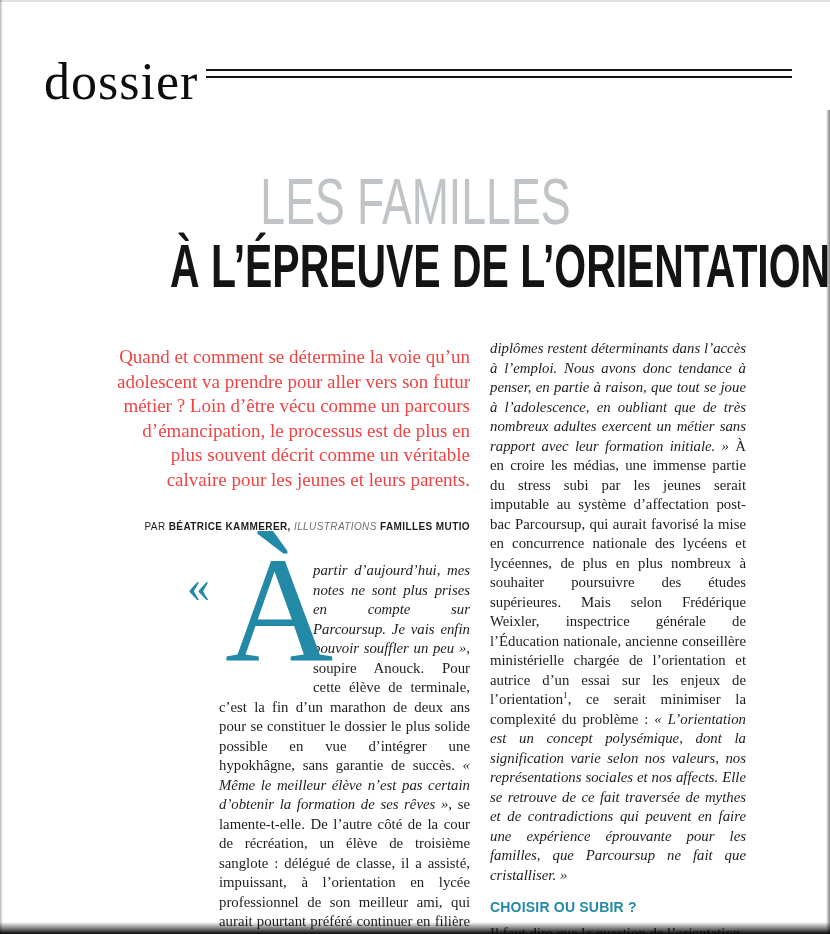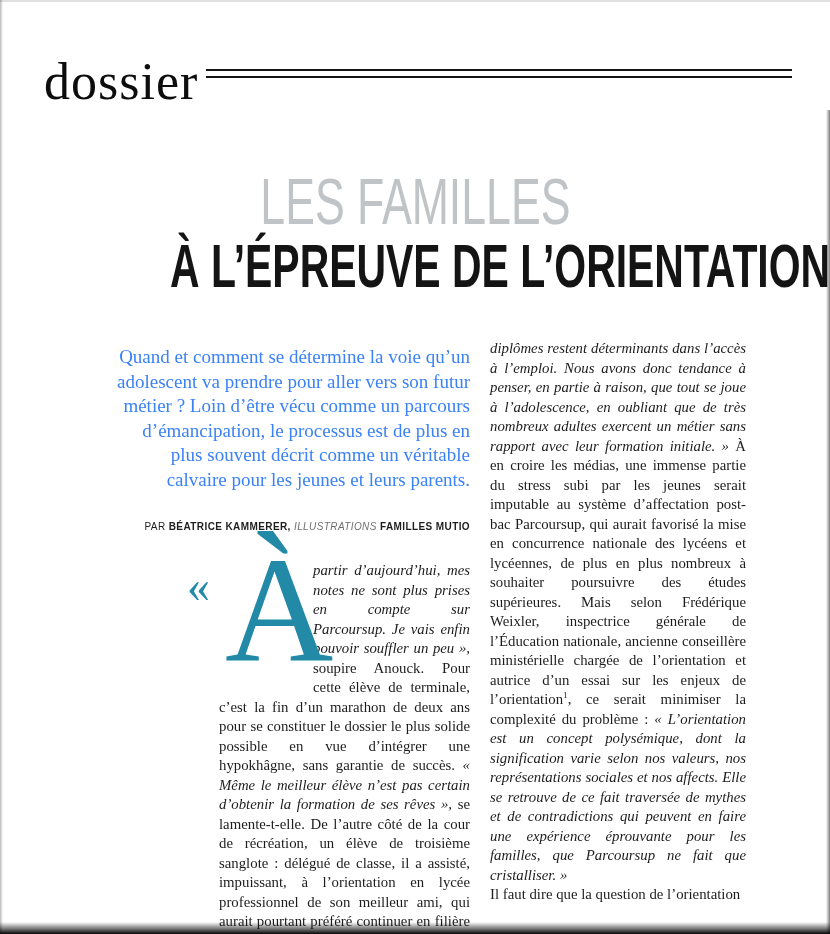--- a/index.html
+++ b/index.html
@@ -33,21 +33,21 @@
   .hl2 .hl-inner {
     display:inline-block; white-space:nowrap;
     font-family:"Liberation Sans", sans-serif; font-weight:700;
     font-size:62px; color:#141414;
     transform:scale(0.66,1.0); transform-origin:center; letter-spacing:0px;
   }
 
   
   .standfirst {
     position:absolute; left:114px; top:345px; width:356px;
-    text-align:right; color:#3b82f6;
+    text-align:right; color:#ef4444;
     font-family:"Liberation Serif", serif; font-size:19px; line-height:24.5px;
   }
 
   
   .byline {
     position:absolute; left:114px; top:521px; width:356px; text-align:right;
     font-family:"Liberation Sans", sans-serif; font-size:10px;
     letter-spacing:0.4px; color:#1e1e1e; white-space:nowrap;
   }
   .by-bold { font-weight:700; }
@@ -129,20 +129,21 @@
           <span class="dq">«</span>
           <span class="dl">À</span>
         </span><span class="it">partir d’aujourd’hui, mes notes ne sont plus prises en compte sur Parcoursup. Je vais enfin pouvoir souffler un peu »,</span><span> soupire Anouck. Pour cette élève de terminale, c’est la fin d’un marathon de deux ans pour se constituer le dossier le plus solide possible en vue d’intégrer une hypokhâgne, sans garantie de succès. </span><span class="it">« Même le meilleur élève n’est pas certain d’obtenir la formation de ses rêves »,</span><span> se lamente-t-elle. De l’autre côté de la cour de récréation, un élève de troisième sanglote : délégué de classe, il a assisté, impuissant, à l’orientation en lycée professionnel de son meilleur ami, qui aurait pourtant préféré continuer en filière générale.</span>
     </p>
   </div>
 
   <div class="col col-right">
     <p>
       <span class="it">diplômes restent déterminants dans l’accès à l’emploi. Nous avons donc tendance à penser, en partie à raison, que tout se joue à l’adolescence, en oubliant que de très nombreux adultes exercent un métier sans rapport avec leur formation initiale. »</span><span> À en croire les médias, une immense partie du stress subi par les jeunes serait imputable au système d’affectation post-bac Parcoursup, qui aurait favorisé la mise en concurrence nationale des lycéens et lycéennes, de plus en plus nombreux à souhaiter poursuivre des études supérieures. Mais selon Frédérique Weixler, inspectrice générale de l’Éducation nationale, ancienne conseillère ministérielle chargée de l’orientation et autrice d’un essai sur les enjeux de l’orientation</span><sup class="fn">1</sup><span>, ce serait minimiser la complexité du problème : </span><span class="it">« L’orientation est un concept polysémique, dont la signification varie selon nos valeurs, nos représentations sociales et nos affects. Elle se retrouve de ce fait traversée de mythes et de contradictions qui peuvent en faire une expérience éprouvante pour les familles, que Parcoursup ne fait que cristalliser. »</span>
     </p>
+    <h3 class="subhead">CHOISIR OU SUBIR ?</h3>
     <p>Il faut dire que la question de l’orientation</p>
   </div>
 
   <div class="edge-top"></div>
   <div class="edge-left"></div>
   <div class="edge-right"></div>
   <div class="edge-bottom"></div>
 
 </div>
 

